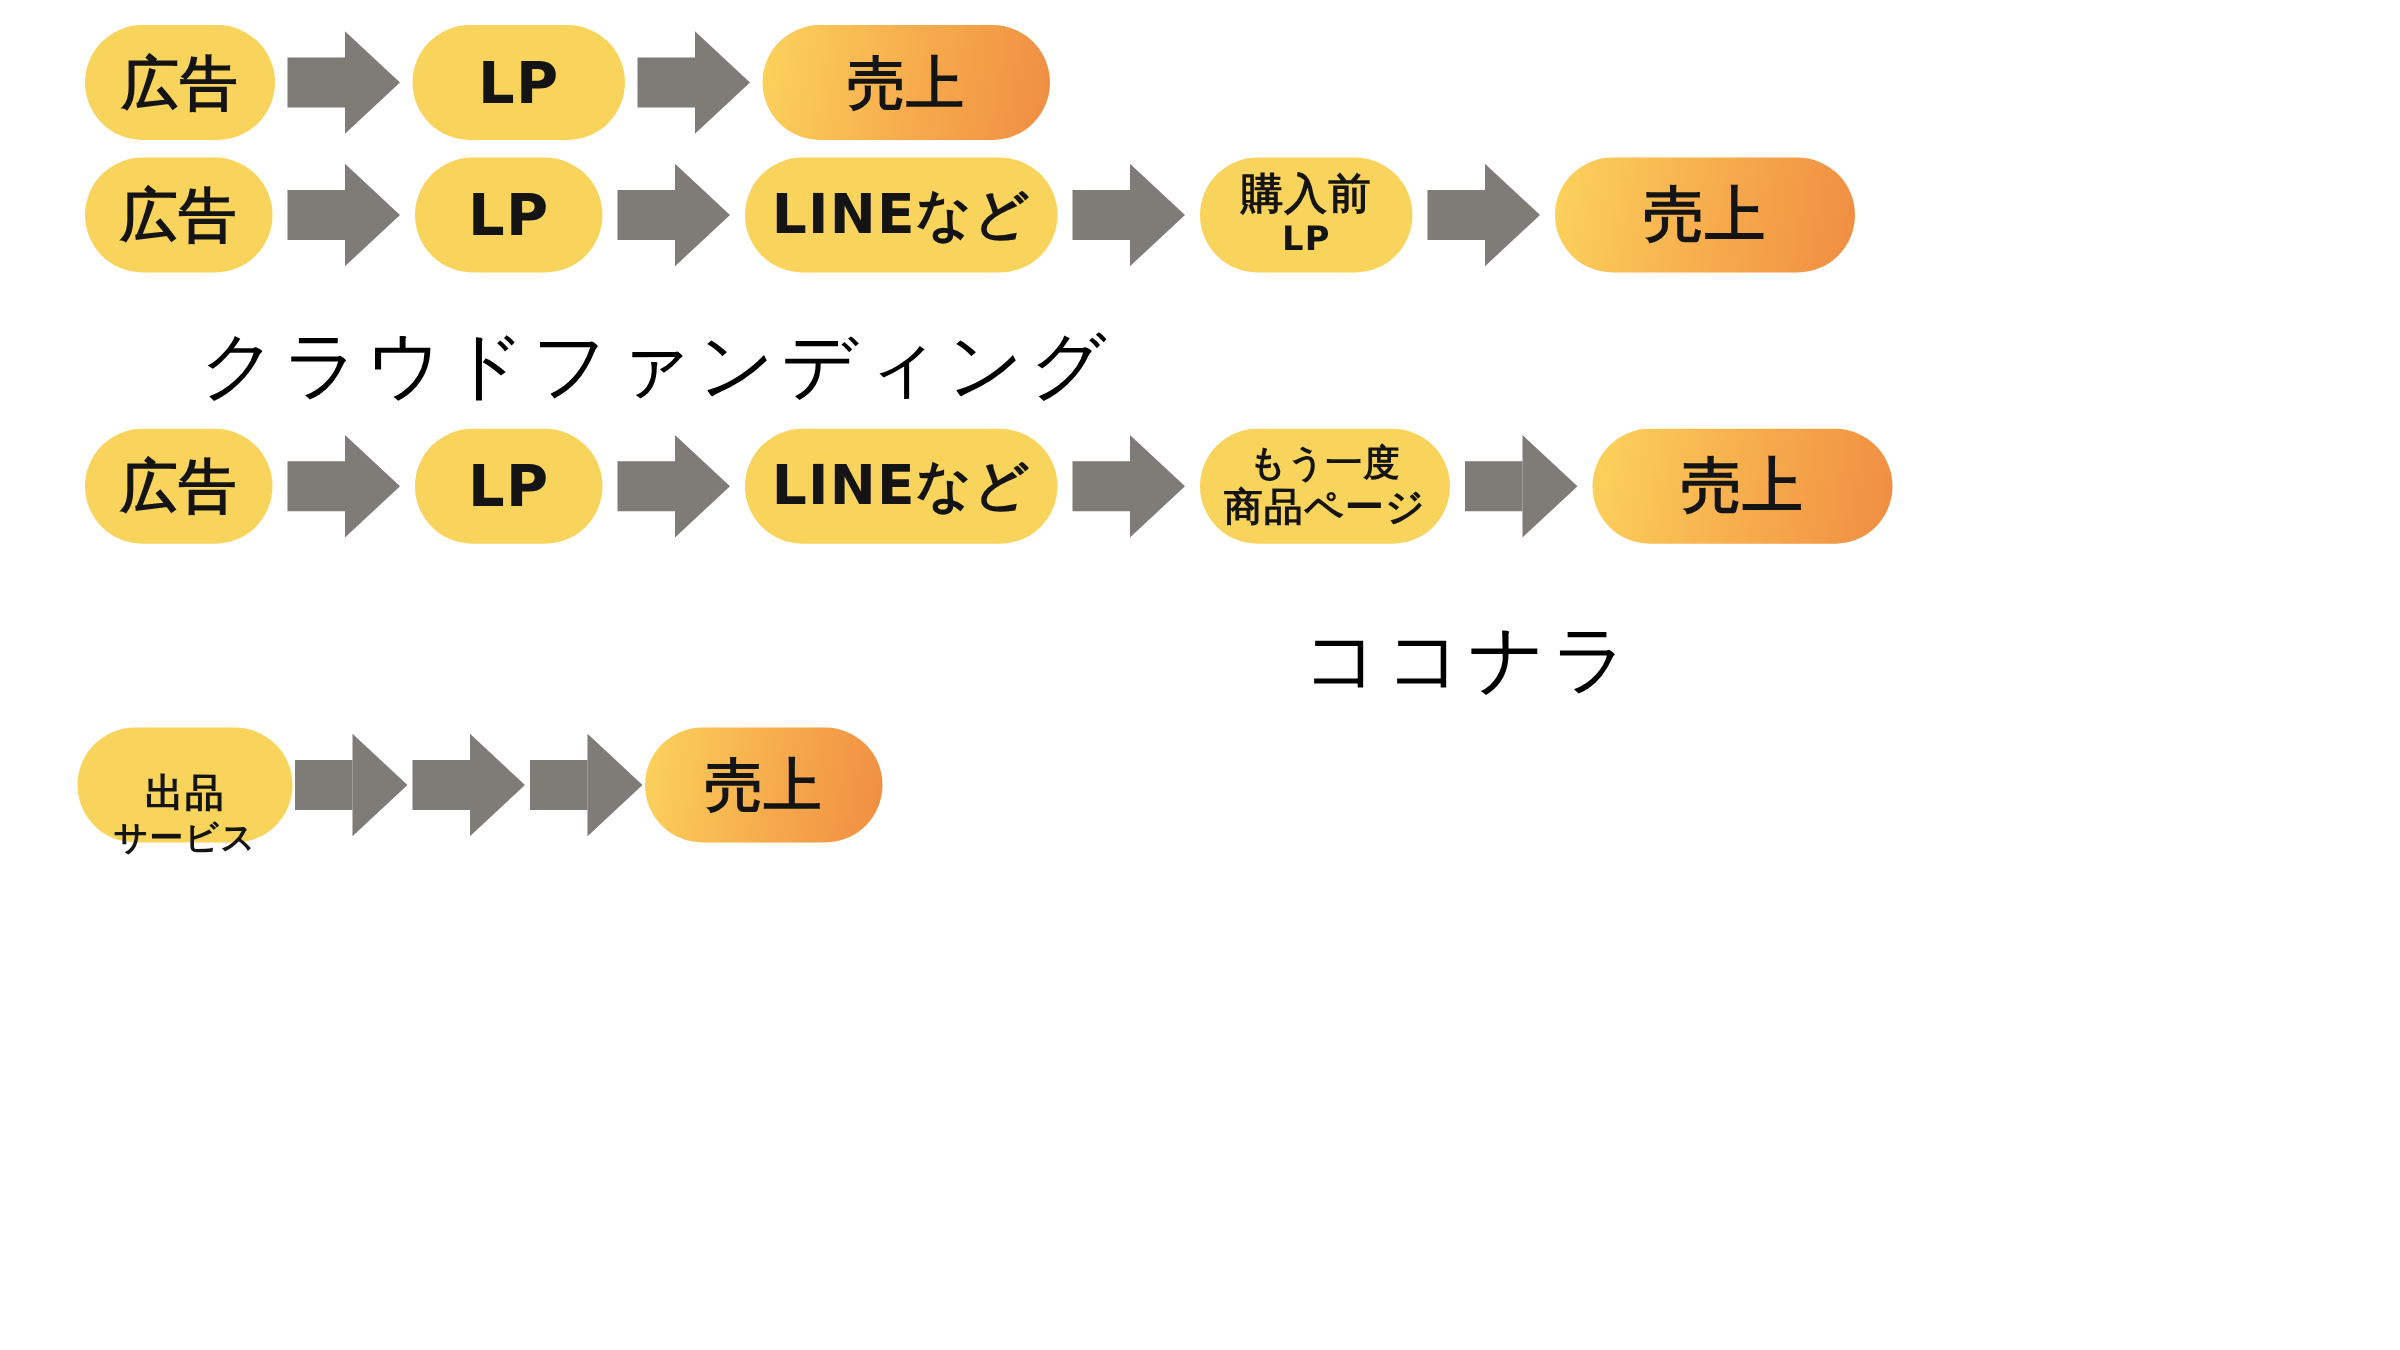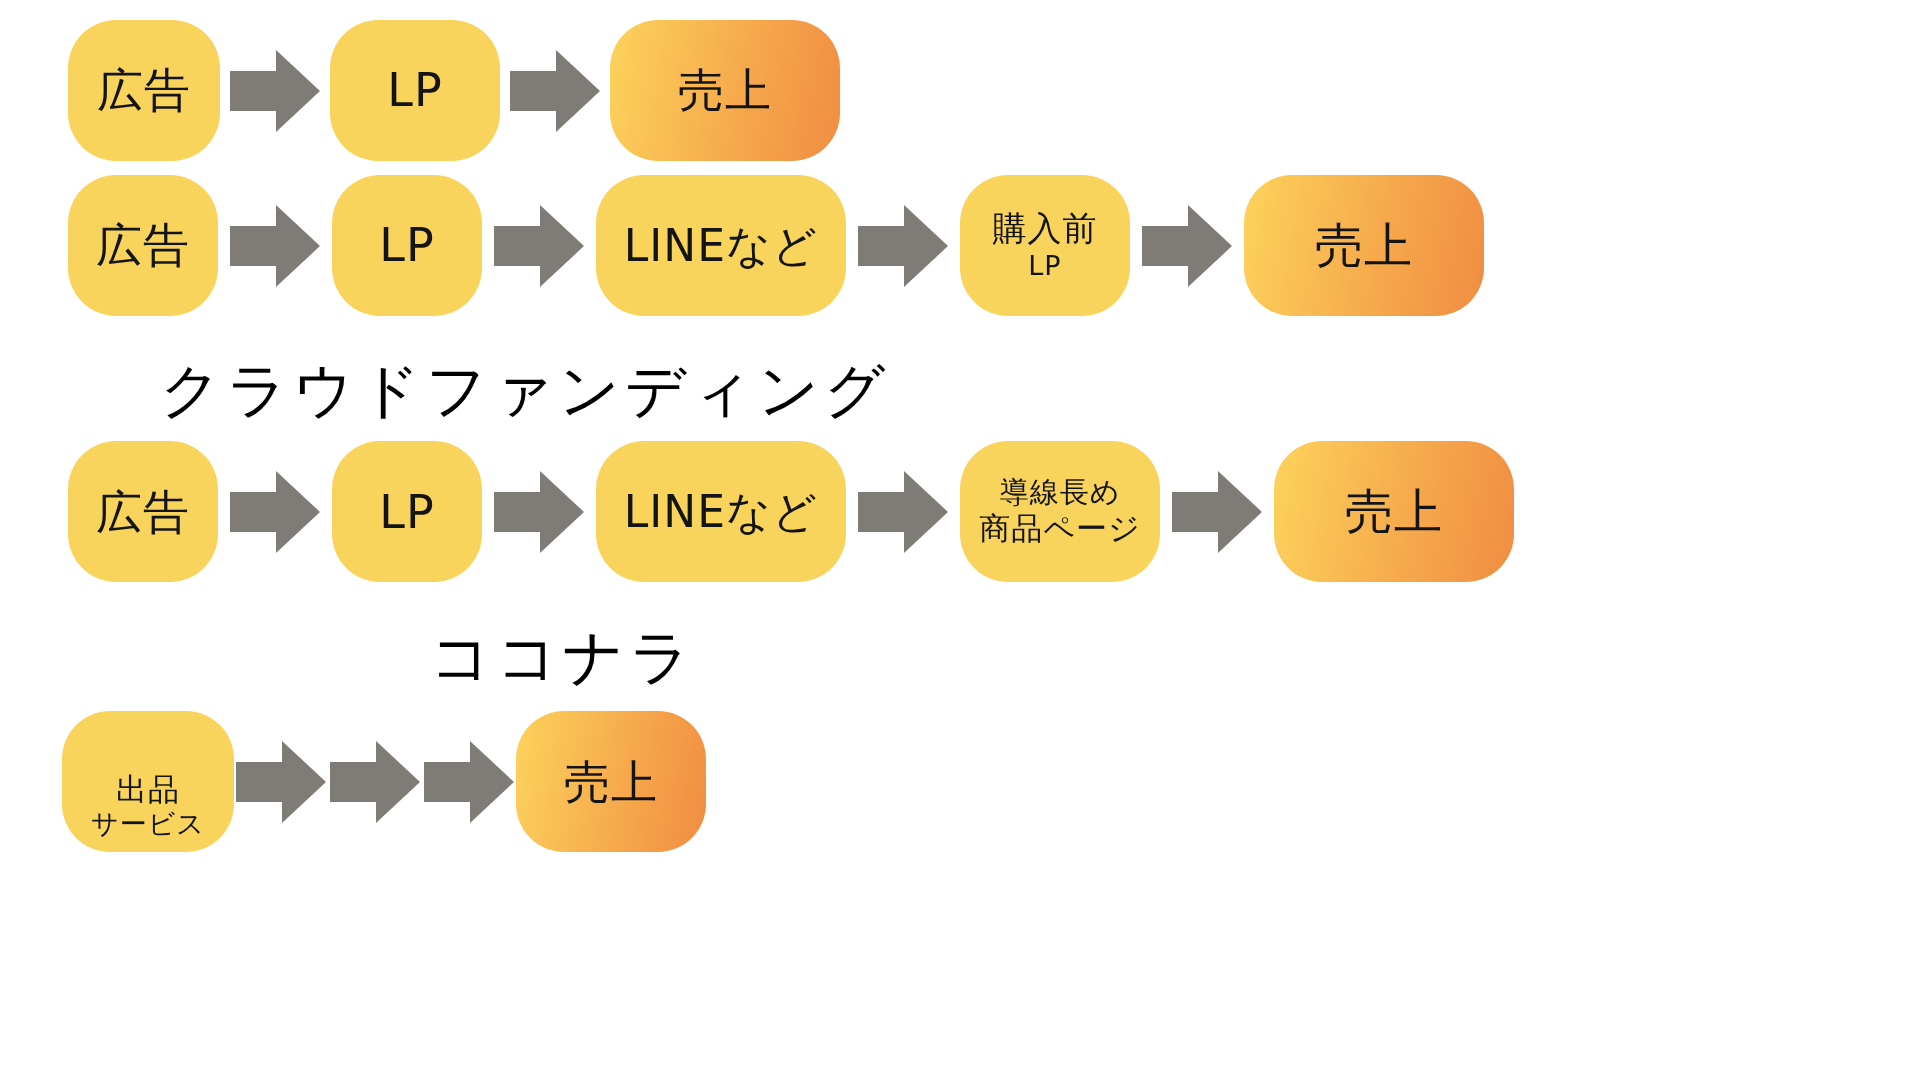--- a/index.html
+++ b/index.html
@@ -14,23 +14,23 @@
     overflow:hidden;
   }
   .canvas{position:relative;width:1920px;height:1080px;padding-top:6px;}
   .flow-title{
     font-family:"DejaVu Serif","Liberation Serif",serif;
     font-weight:400;font-size:60px;line-height:1.12;letter-spacing:5px;
     margin:0;color:var(--title);white-space:nowrap;
   }
   .flow-row{display:flex;align-items:center;}
   .pill{
-    height:141px;border-radius:48px;background:var(--pill);
+    height:92px;border-radius:48px;background:var(--pill);
     display:flex;flex-direction:column;justify-content:center;align-items:center;
-    color:var(--label);font-weight:400;flex:none;position:relative;z-index:0;
+    color:var(--label);font-weight:700;flex:none;position:relative;z-index:0;
   }
   .pill--sales{
     background:linear-gradient(100deg,var(--salesA) 0%,var(--salesMid) 55%,var(--salesB) 100%);
   }
   .pill-line{line-height:1.22;letter-spacing:1px;white-space:nowrap;}
   .arrow{display:flex;align-items:center;flex:none;position:relative;z-index:1;}
   .arrow-shaft{width:46px;height:40px;background:var(--arrow);}
   .arrow-head{
     width:0;height:0;
     border-top:41px solid transparent;border-bottom:41px solid transparent;
@@ -116,34 +116,34 @@
           <div class="arrow-head"></div>
         </div>
         <div class="pill" style="width: 250px;">
           <div class="pill-line" style="font-size: 44px;">LINEなど</div>
         </div>
         <div class="arrow" style="margin: 0px 12px;">
           <div class="arrow-shaft"></div>
           <div class="arrow-head"></div>
         </div>
         <div class="pill" style="width: 200px;">
-          <div class="pill-line" style="font-size: 29px;">導線長め</div>
+          <div class="pill-line" style="font-size: 29px;">もう一度</div>
           <div class="pill-line" style="font-size: 31px;">商品ページ</div>
         </div>
         <div class="arrow" style="margin: 0px 12px;">
           <div class="arrow-shaft"></div>
           <div class="arrow-head"></div>
         </div>
         <div class="pill pill--sales" style="width: 240px;">
           <div class="pill-line" style="font-size: 48px;">売上</div>
         </div>
       </div>
     </section>
     <section>
-      <h2 class="flow-title" style="margin-left: 430px; margin-top: 42px;">ココナラ</h2>
+      <h2 class="flow-title" style="margin-left: 430px; margin-top: 60px; text-align: center;">ココナラ</h2>
       <div class="flow-row" style="margin-left: 62px; margin-top: 20px;">
         <div class="pill" style="width: 172px;">
           <div class="pill-line" style="font-size: 31px; margin-top: 48px;">出品</div>
           <div class="pill-line" style="font-size: 27px;">サービス</div>
         </div>
         <div class="arrow" style="margin: 0px 2px;">
           <div class="arrow-shaft"></div>
           <div class="arrow-head"></div>
         </div>
         <div class="arrow" style="margin: 0px 2px;">

